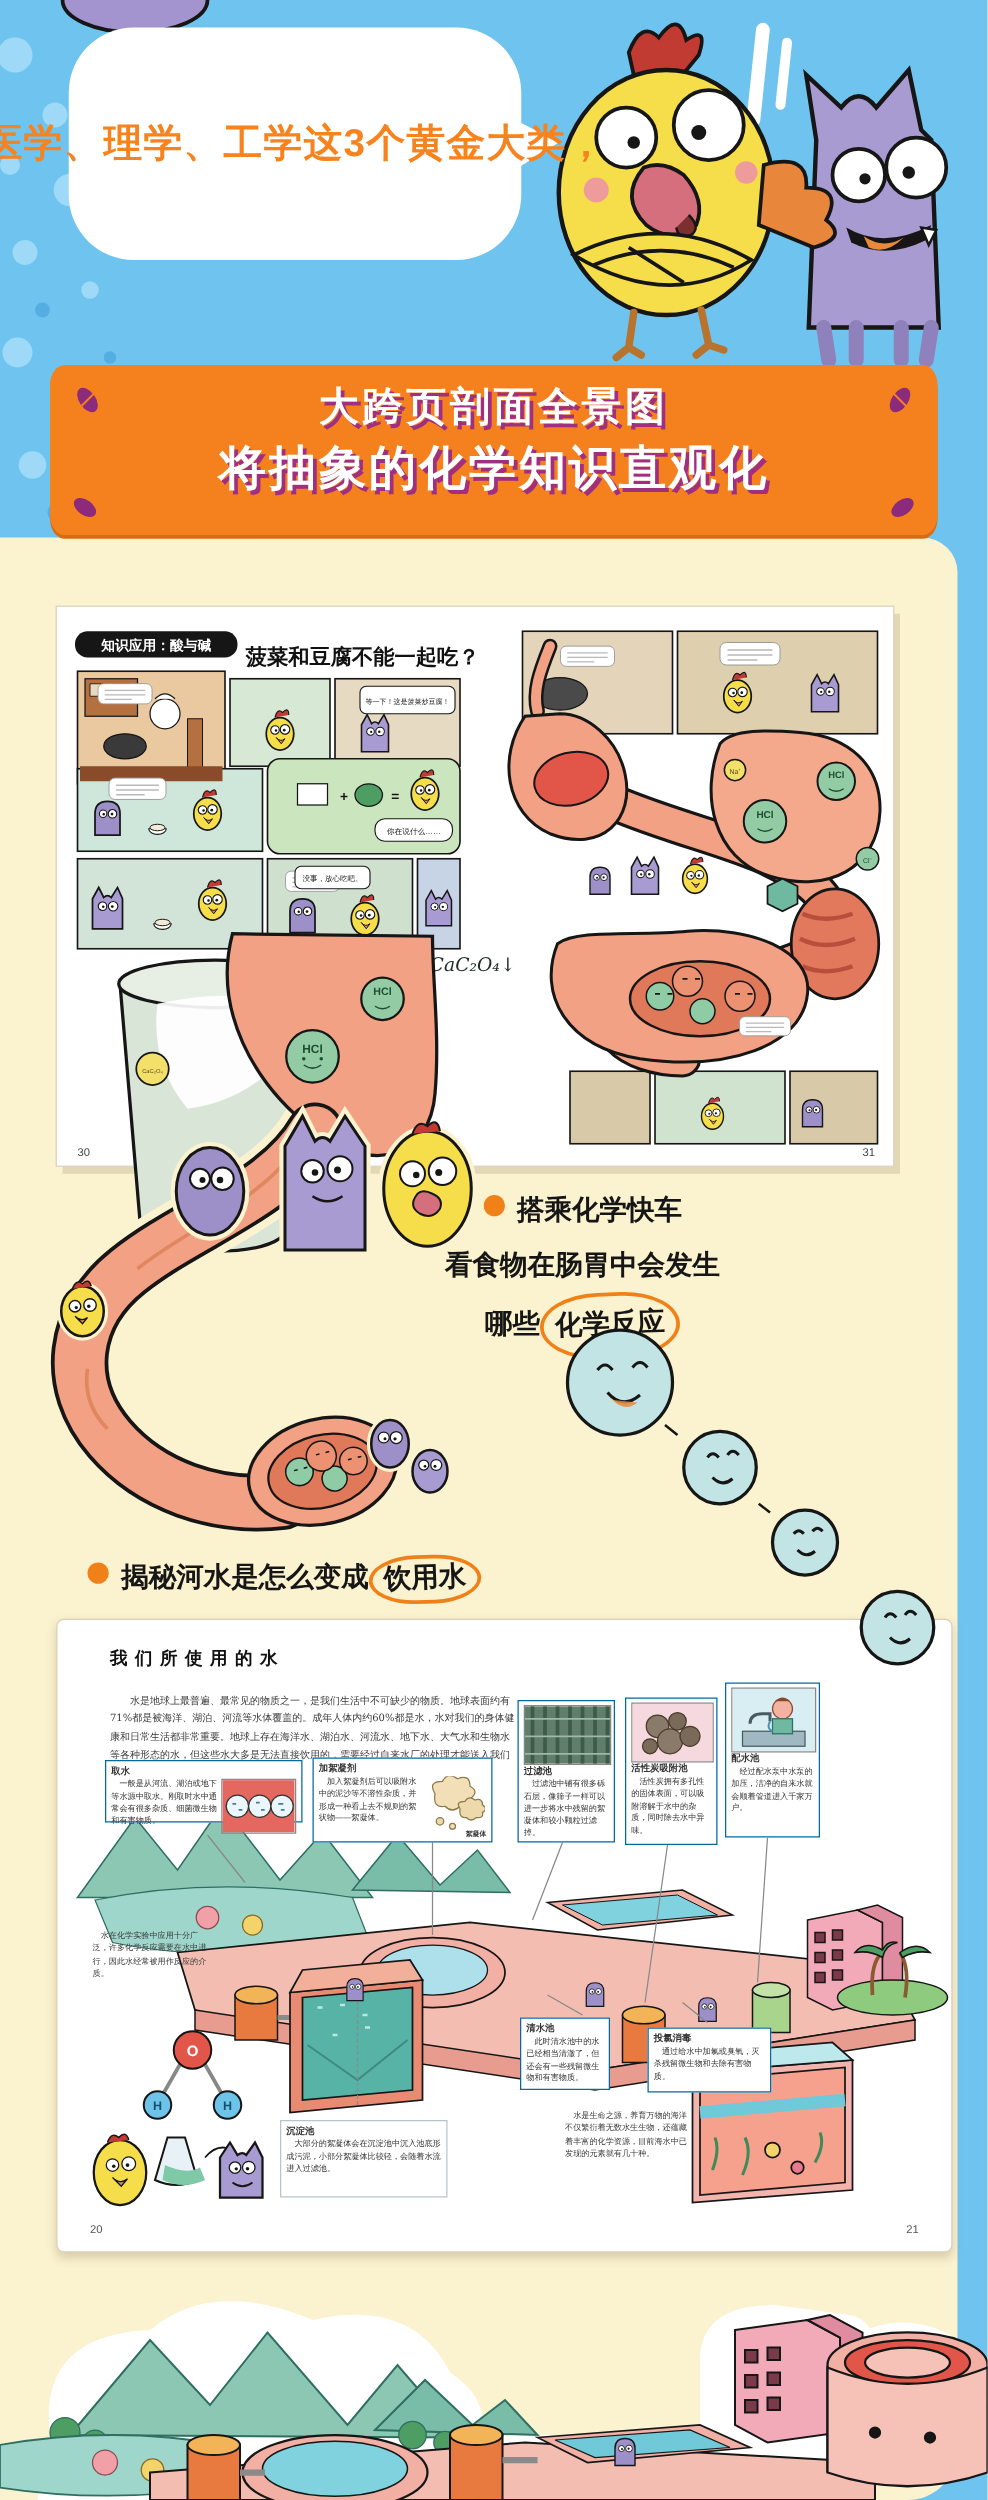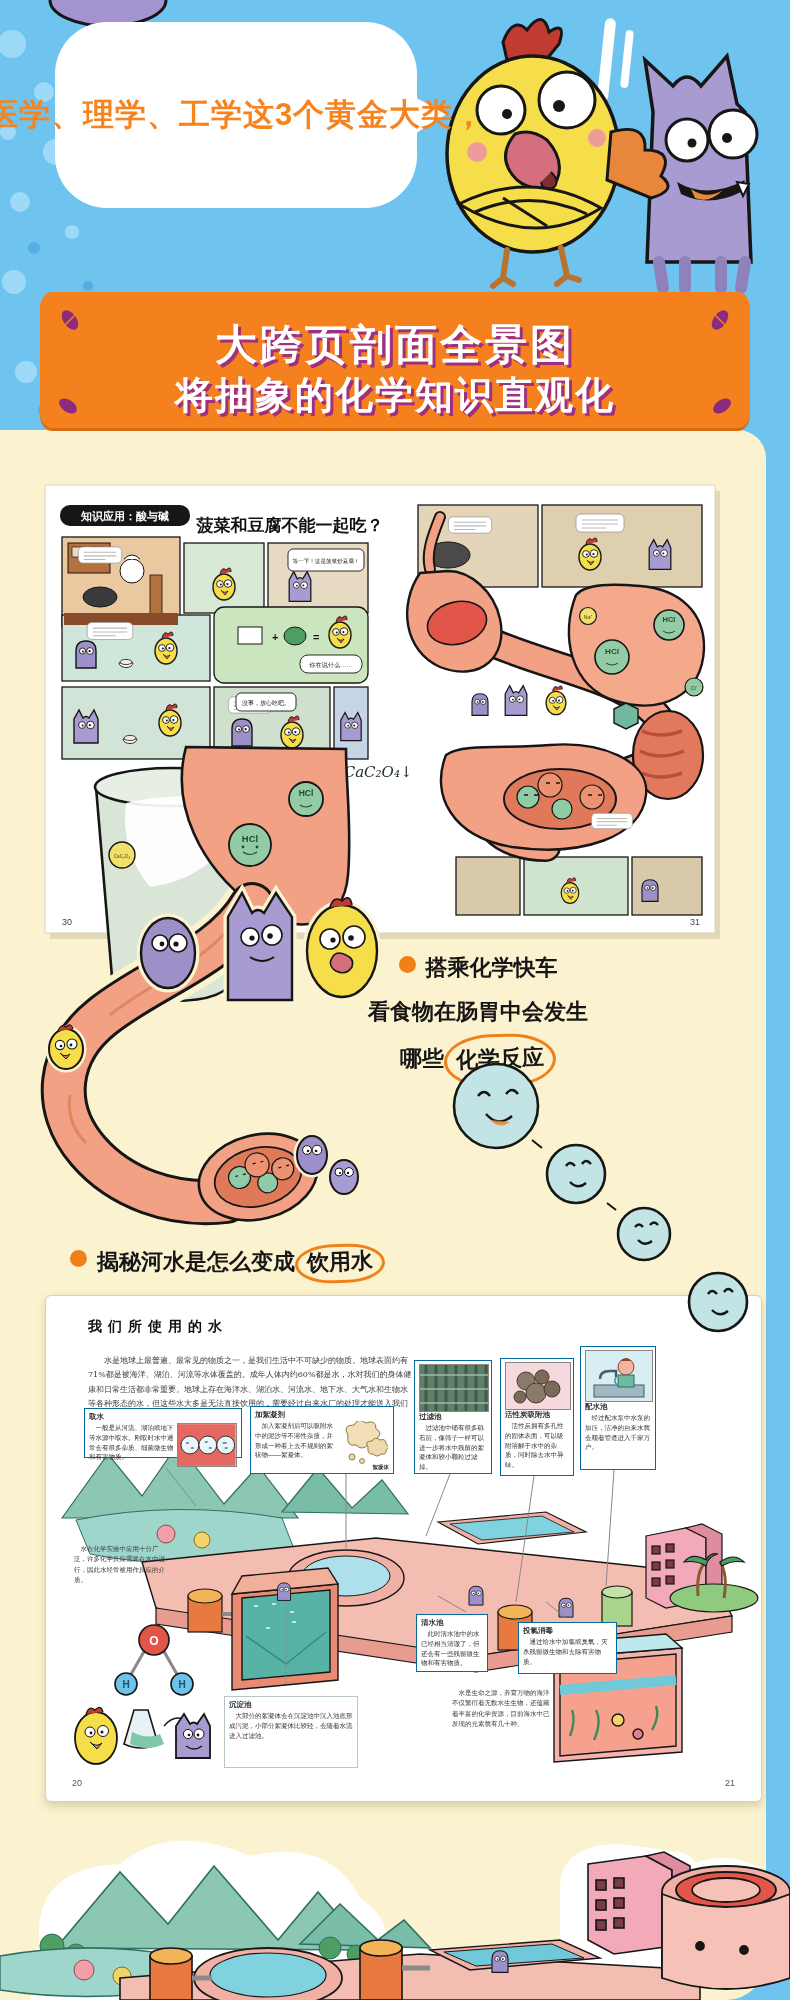--- a/index.html
+++ b/index.html
@@ -8,26 +8,26 @@
   #stage{position:relative;width:790px;height:2000px;}
   .bg-cream{left:0;top:430px;width:766px;height:1570px;background:#FBF2CF;border-radius:0 28px 40px 0;}
   
   .hero-bubble{left:55px;top:22px;width:362px;height:186px;background:#fff;border-radius:52px;
     display:flex;justify-content:center;align-items:center;z-index:2;}
   .hero-bubble .ln{color:#F6831E;font-size:31px;font-weight:800;line-height:48px;letter-spacing:1px;white-space:nowrap;}
   .hero-tail{left:405px;top:92px;width:0;height:0;border-top:22px solid transparent;border-bottom:26px solid transparent;border-left:42px solid #fff;z-index:1;}
   
   .banner{left:40px;top:292px;width:710px;height:136px;background:#F5811E;border-radius:12px/16px;
     box-shadow:0 3px 0 #d96c12;text-align:center;z-index:2;}
-  .banner .t1{margin-top:28px;font-size:42px;font-weight:800;color:#fff;letter-spacing:3px;
+  .banner .t1{margin-top:8px;font-size:32px;font-weight:800;color:#fff;letter-spacing:3px;
     text-shadow:3px 3px 0 #A02F7F;line-height:50px;}
   .banner .t2{font-size:38px;font-weight:800;color:#fff;letter-spacing:2px;text-shadow:3px 3px 0 #A02F7F;line-height:50px;}
   .bean{position:absolute;width:24px;height:24px;}
   
-  .caption1{left:344px;top:946px;width:268px;text-align:center;color:#161616;font-weight:800;font-size:22px;line-height:44px;z-index:4;}
+  .caption1{left:332px;top:946px;width:268px;text-align:center;color:#161616;font-weight:800;font-size:22px;line-height:44px;z-index:4;}
   .odot{display:inline-block;width:17px;height:17px;background:#F08119;border-radius:50%;margin-right:10px;vertical-align:2px;}
   .circled{display:inline-block;border:3px solid #F08119;border-radius:50% / 60%;padding:0 9px 3px;transform:rotate(-2deg);}
   .bullet2{left:70px;top:1244px;width:450px;color:#161616;font-weight:800;font-size:22px;z-index:4;white-space:nowrap;}
   
   .card{left:45px;top:1295px;width:715px;height:505px;background:#fff;border:1px solid #d9d0bd;border-radius:6px;
     box-shadow:0 4px 8px rgba(120,100,60,.25);z-index:2;}
   .card .title{position:absolute;left:42px;top:22px;font-family:Liberation Sans, sans-serif;font-weight:700;font-size:14px;letter-spacing:6px;color:#111;}
   .card .intro{position:absolute;left:42px;top:58px;width:324px;font-family:"DejaVu Serif",serif;font-size:8px;line-height:1.8;color:#3a3a3a;text-indent:2em;}
   .info-box{position:absolute;background:#fff;border:1px solid #0369a1;color:#333;padding:3px 4px;box-sizing:border-box;}
   .info-box .bt{font-weight:700;font-size:7.5px;margin-bottom:1px;}
@@ -558,21 +558,21 @@
     <div class="info-box" style="left:370px;top:318px;width:72px;height:58px">
       <div class="bt">清水池</div>
       <div class="bx">此时清水池中的水已经相当清澈了，但还会有一些残留微生物和有害物质。</div>
     </div>
 
     <div class="info-box" style="left:472px;top:326px;width:99px;height:52px">
       <div class="bt">投氯消毒</div>
       <div class="bx">通过给水中加氯或臭氧，灭杀残留微生物和去除有害物质。</div>
     </div>
 
-    <div class="info-box" style="left:178px;top:400px;width:134px;height:72px;border-color:#b8c4cc">
+    <div class="info-box" style="left:178px;top:400px;width:134px;height:62px;border-color:#b8c4cc">
       <div class="bt">沉淀池</div>
       <div class="bx">大部分的絮凝体会在沉淀池中沉入池底形成污泥，小部分絮凝体比较轻，会随着水流进入过滤池。</div>
     </div>
 
     <div class="plain-note" style="left:28px;top:248px;width:96px">水在化学实验中应用十分广泛，许多化学反应需要在水中进行，因此水经常被用作反应的介质。</div>
     <div class="plain-note" style="left:406px;top:392px;width:98px">水是生命之源，养育万物的海洋不仅繁衍着无数水生生物，还蕴藏着丰富的化学资源，目前海水中已发现的元素就有几十种。</div>
 
     <div class="pgnum" style="left:26px;top:482px">20</div>
     <div class="pgnum" style="right:26px;top:482px">21</div>
   </div>

